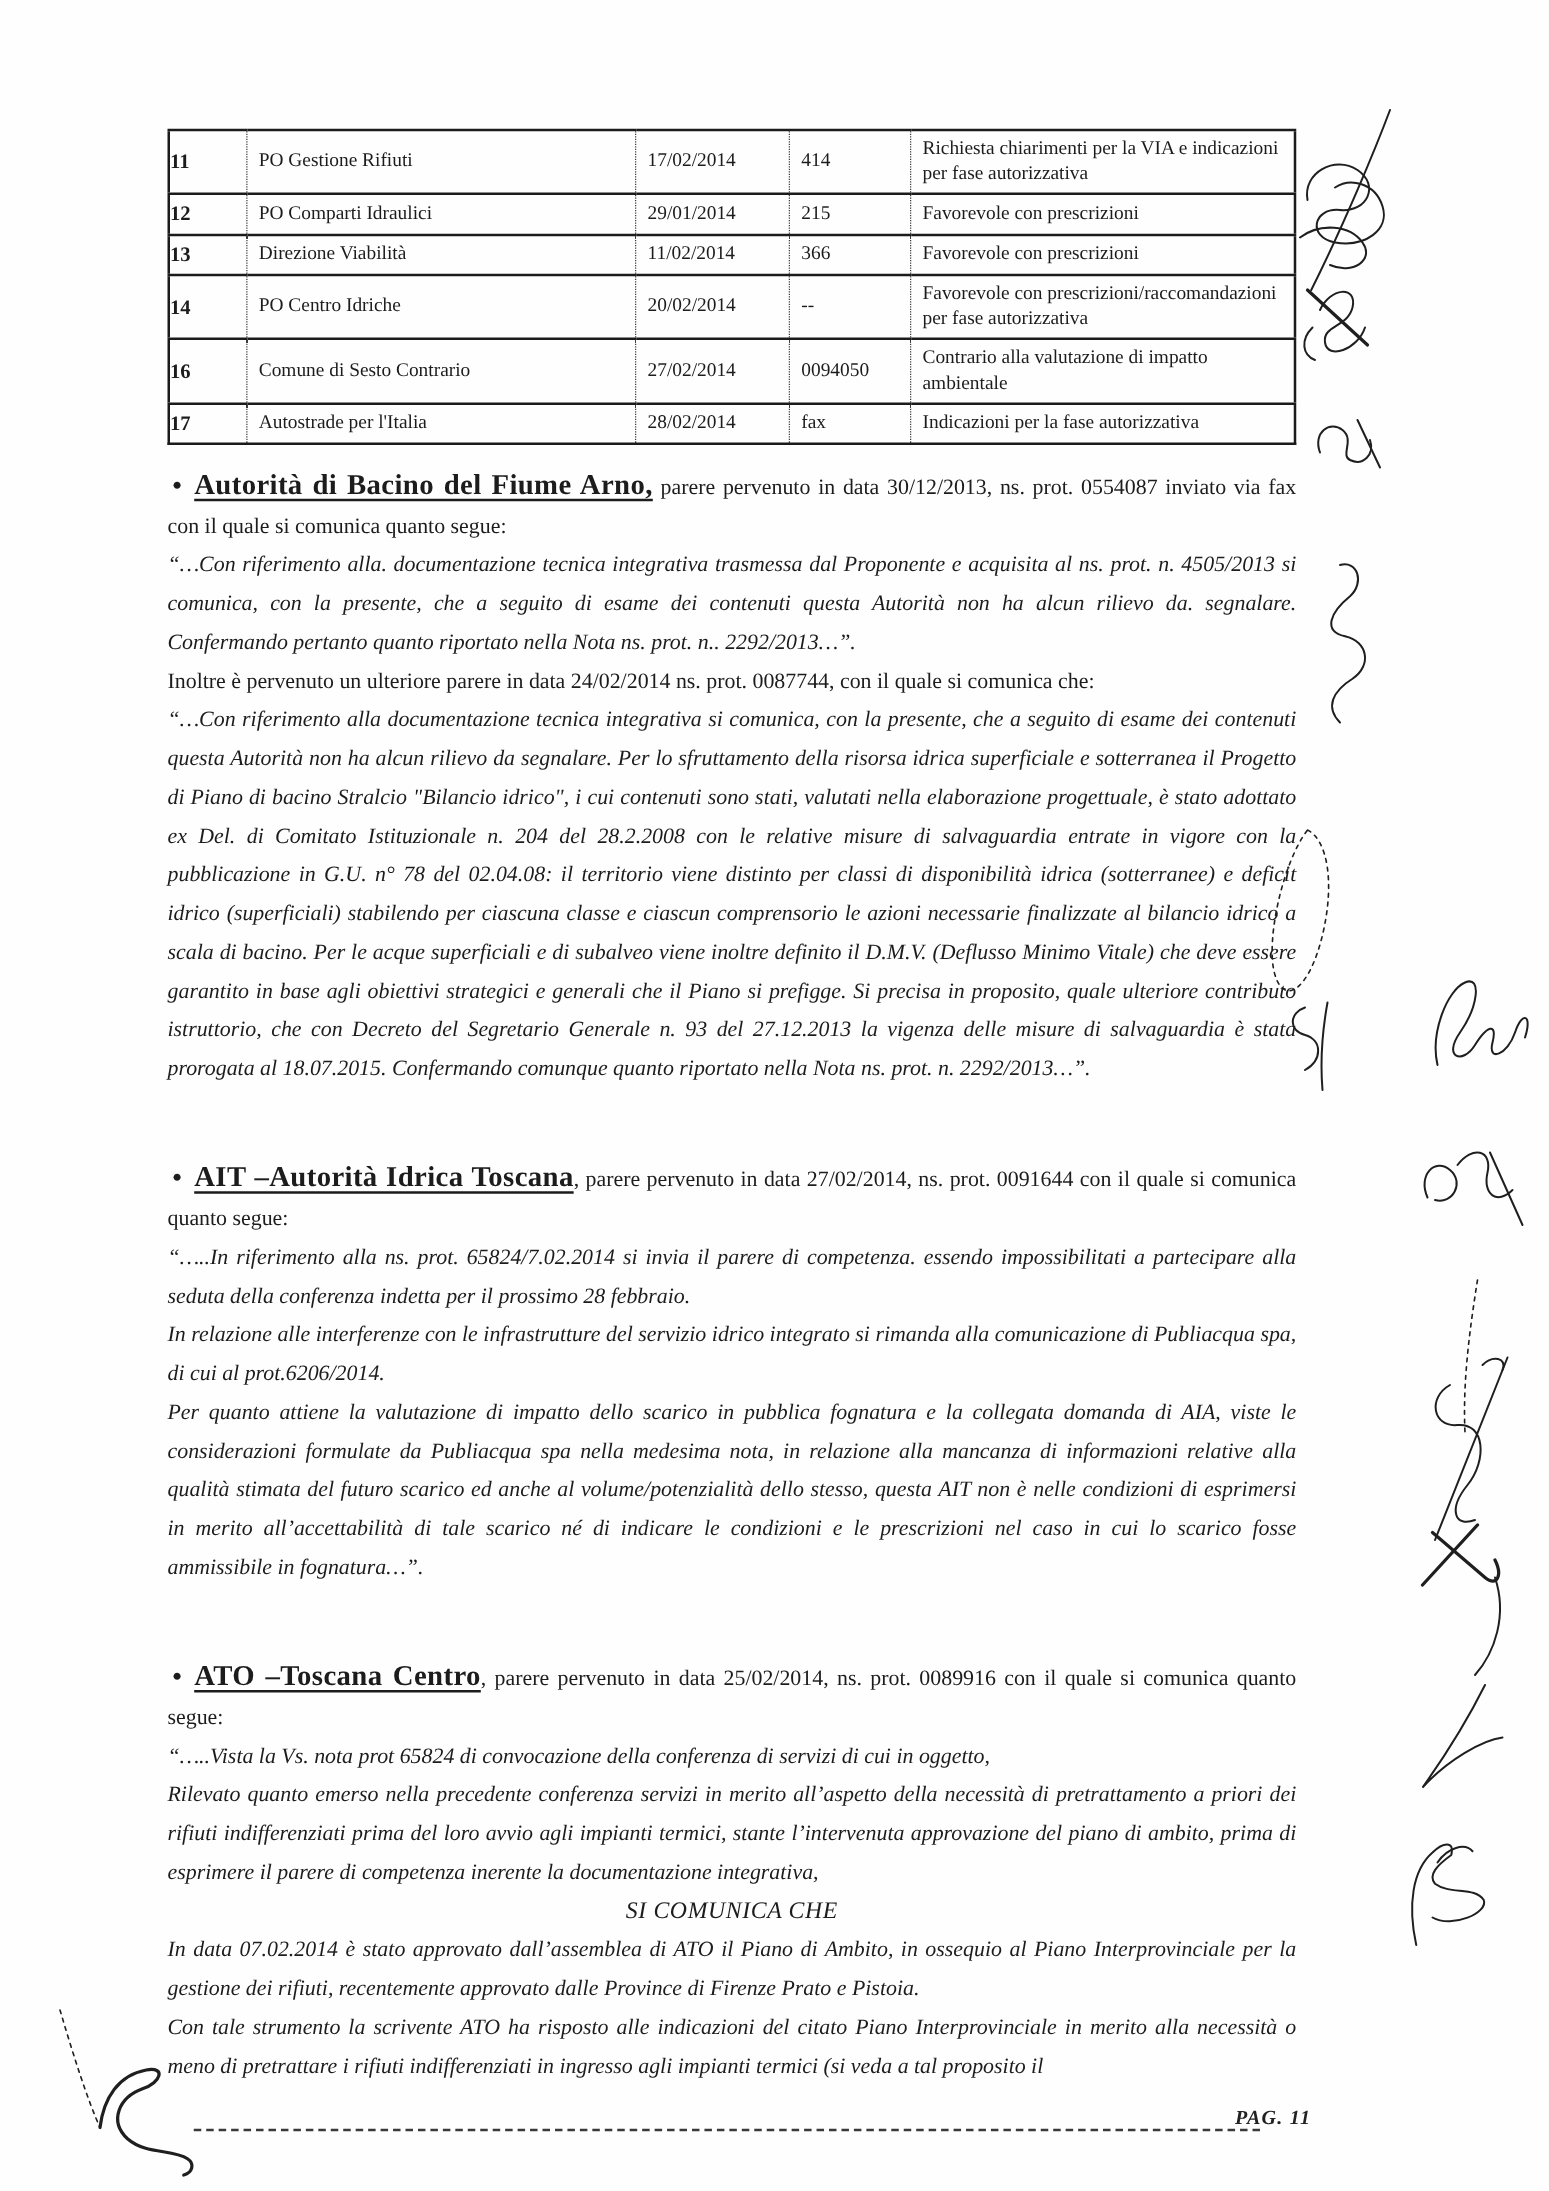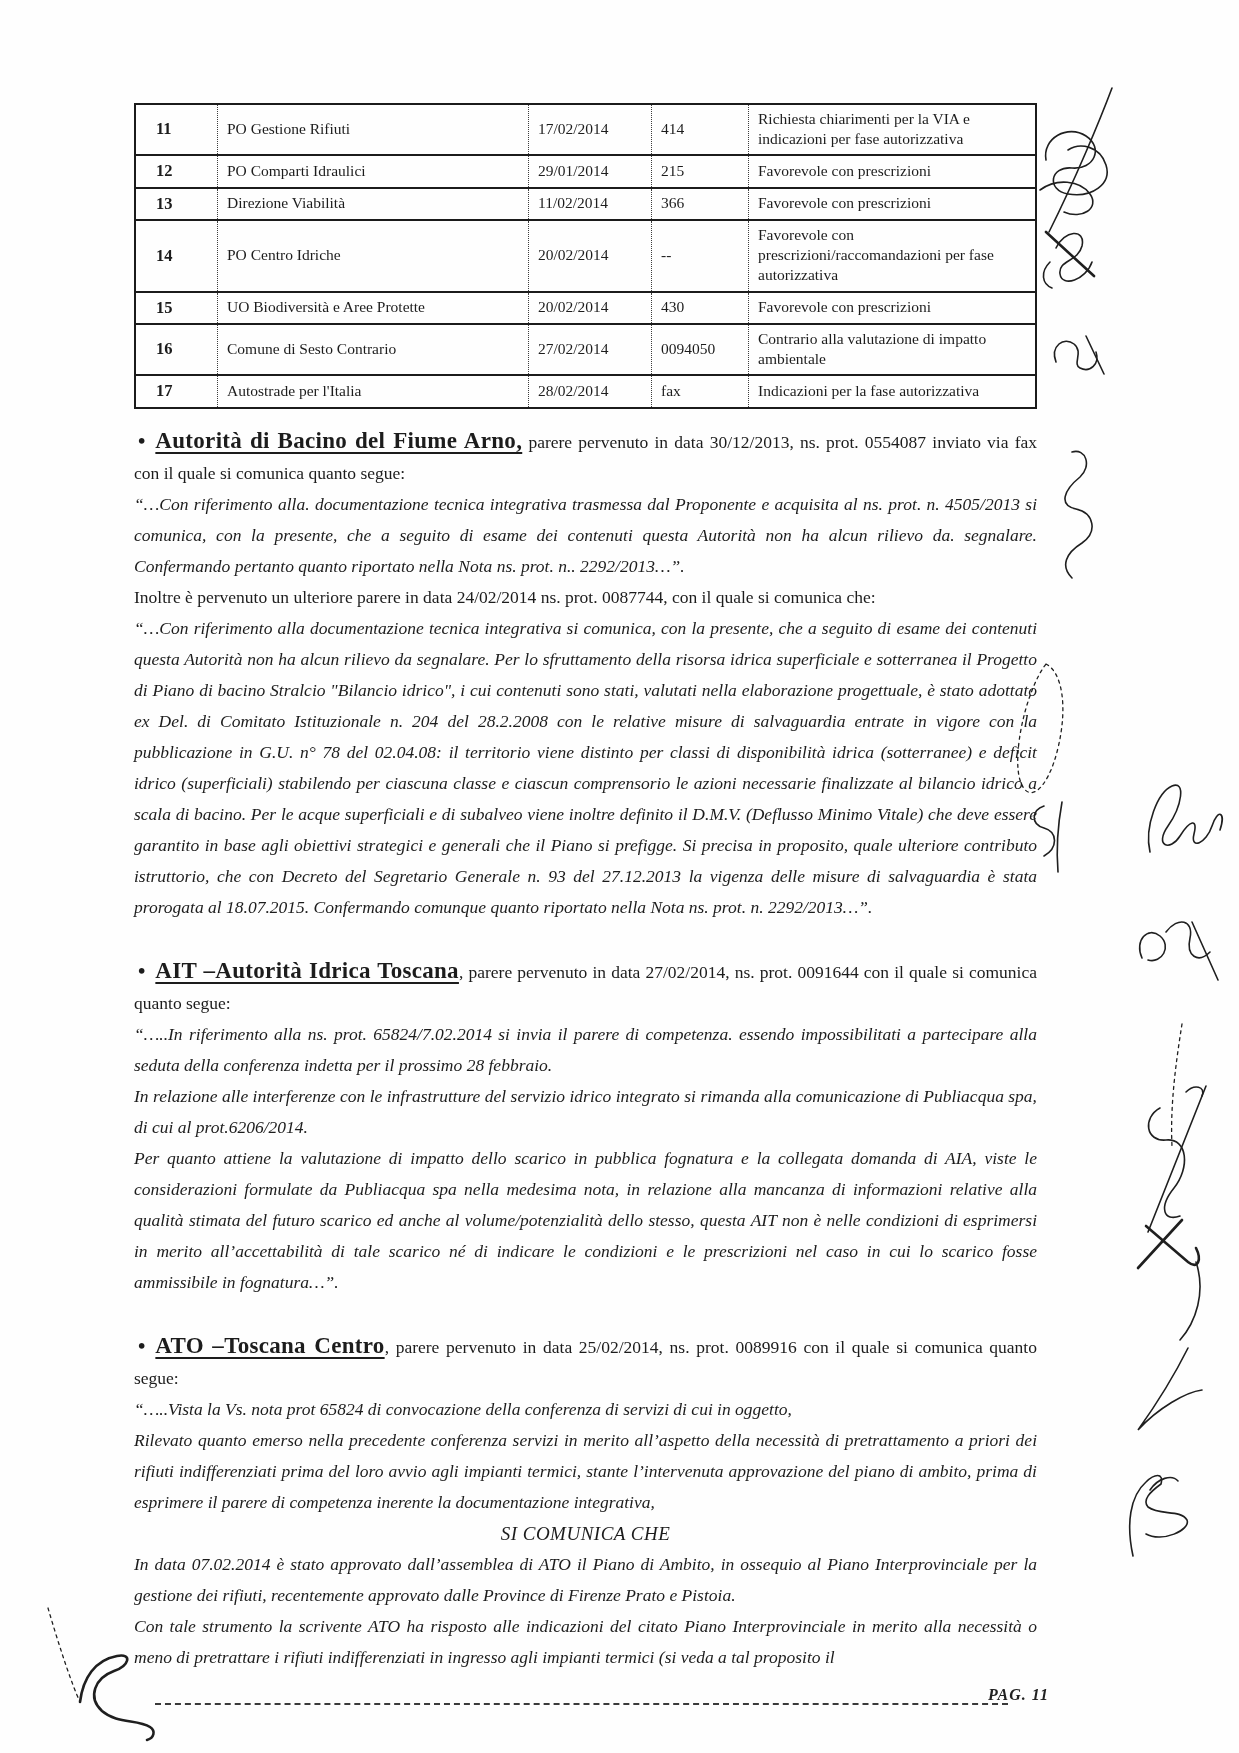--- a/index.html
+++ b/index.html
@@ -23,36 +23,36 @@
     line-height:1.3;
     table-layout:fixed;
   }
   table.pareri td{
     border-top:2px solid #1b1b1b;
     border-left:1px dotted #3c3c3c;
     padding:4px 9px 5px 9px;
     vertical-align:middle;
   }
   table.pareri td.c-num{
-    width:52px;font-weight:700;font-size:16.5px;padding-left:20px;
+    width:52px;font-weight:700;font-size:16.5px;padding-left:0;
     border-left:none;
     margin-left:36px;
   }
   table.pareri td.c-ente{width:292px;}
   table.pareri td.c-data{width:104px;}
   table.pareri td.c-prot{width:78px;}
   table.pareri td.c-parere{}
   
   .sec{margin:0;}
   .sec-head{
     margin:0;
     font-size:17.5px;line-height:31px;text-align:justify;
   }
   .gap-1{margin-top:16px;}
-  .gap-2{margin-top:32px;}
+  .gap-2{margin-top:56px;}
   .bullet{font-size:21px;font-weight:700;padding:0 10px 0 4px;}
   .sec-title{
     font-weight:700;font-size:23px;
     text-decoration:underline;
     text-decoration-thickness:2px;
     text-underline-offset:4px;
     letter-spacing:.3px;
   }
   p.bodyline{
     margin:0;font-size:17.5px;line-height:31px;text-align:justify;
@@ -109,27 +109,20 @@
           <td class="c-data">11/02/2014</td>
           <td class="c-prot">366</td>
           <td class="c-parere">Favorevole con prescrizioni</td>
         </tr>
         <tr>
           <td class="c-num">14</td>
           <td class="c-ente">PO Centro Idriche</td>
           <td class="c-data">20/02/2014</td>
           <td class="c-prot">--</td>
           <td class="c-parere">Favorevole con prescrizioni/raccomandazioni per fase autorizzativa</td>
-        </tr>
-        <tr>
-          <td class="c-num">15</td>
-          <td class="c-ente">UO Biodiversità e Aree Protette</td>
-          <td class="c-data">20/02/2014</td>
-          <td class="c-prot">430</td>
-          <td class="c-parere">Favorevole con prescrizioni</td>
         </tr>
         <tr>
           <td class="c-num">16</td>
           <td class="c-ente">Comune di Sesto Contrario</td>
           <td class="c-data">27/02/2014</td>
           <td class="c-prot">0094050</td>
           <td class="c-parere">Contrario alla valutazione di impatto ambientale</td>
         </tr>
         <tr>
           <td class="c-num">17</td>

